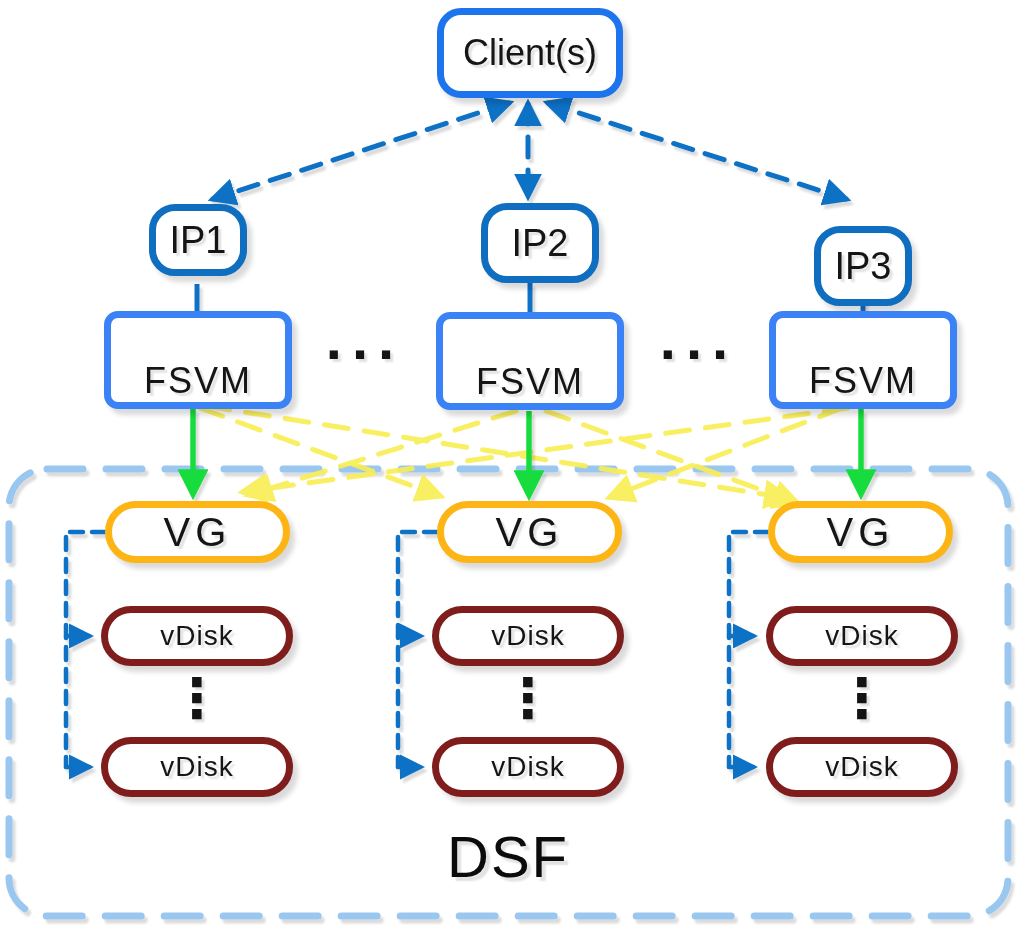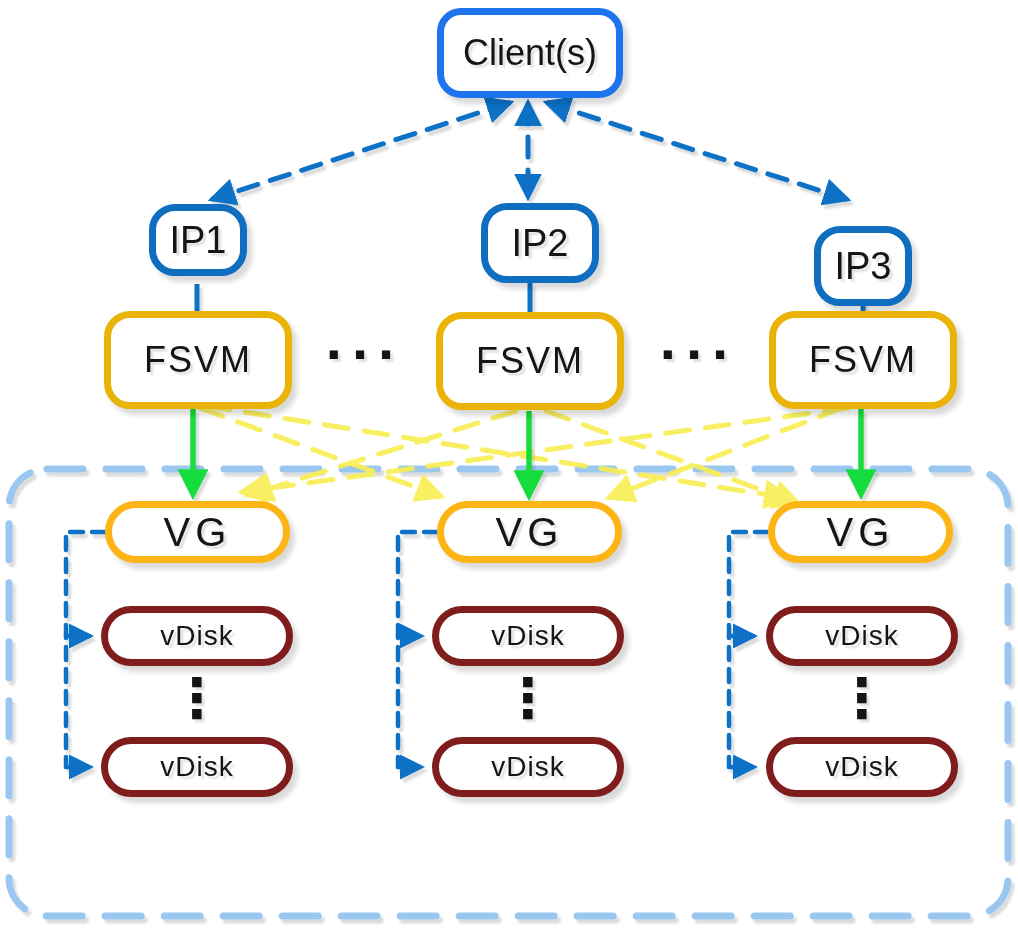--- a/index.html
+++ b/index.html
@@ -12,21 +12,21 @@
     position:absolute;box-sizing:border-box;background:#ffffff;
     display:flex;align-items:center;justify-content:center;
     box-shadow:5px 6px 5px rgba(0,0,0,0.15);
   }
   .node .lbl{
     white-space:nowrap;color:#151515;
     text-shadow:3px 3px 2px rgba(0,0,0,0.12);
   }
   .client{border:7px solid #1E74EC;border-radius:24px;font-size:36px;}
   .ip{border:7px solid #0F6EC0;border-radius:26px;font-size:38px;}
-  .fsvm{border:7px solid #eab308;border-radius:26px;font-size:36px;letter-spacing:2px;}
+  .fsvm{border:7px solid #3b82f6;border-radius:14px;font-size:36px;letter-spacing:2px;align-items:flex-end;}
   .vg{border:7px solid #FDB515;border-radius:31px;font-size:40px;letter-spacing:5px;}
   .vdisk{border:7px solid #7f1d1d;border-radius:30px;font-size:28px;letter-spacing:1px;}
   .hdots{
     position:absolute;display:flex;align-items:flex-end;justify-content:center;
     font-size:58px;font-weight:700;letter-spacing:10px;color:#141414;
     text-shadow:3px 3px 2px rgba(0,0,0,0.12);
   }
   .vdots{
     position:absolute;display:flex;align-items:center;justify-content:center;
     font-size:54px;font-weight:700;color:#141414;line-height:1;
@@ -156,14 +156,15 @@
   <div class="node vdisk" style="left:101px;top:737px;width:192px;height:60px;">
     <span class="lbl">vDisk</span>
   </div>
   <div class="node vdisk" style="left:432px;top:737px;width:192px;height:60px;">
     <span class="lbl">vDisk</span>
   </div>
   <div class="node vdisk" style="left:766px;top:737px;width:192px;height:60px;">
     <span class="lbl">vDisk</span>
   </div>
 
+  <div class="dsf-label">DSF</div>
 
 </div>
 
 </body></html>

